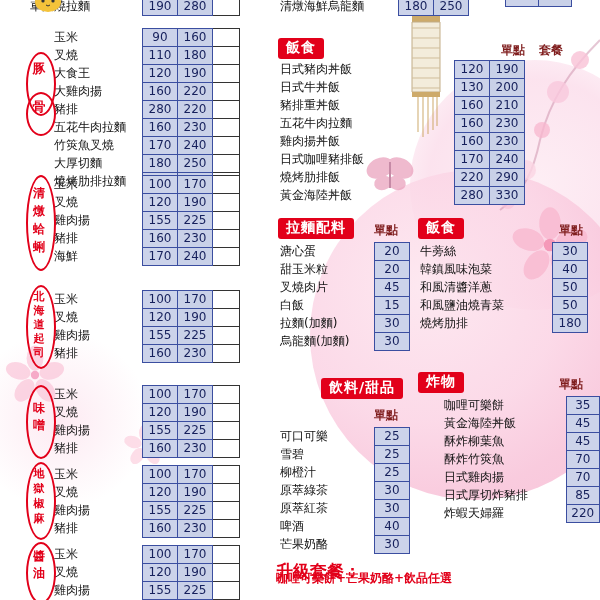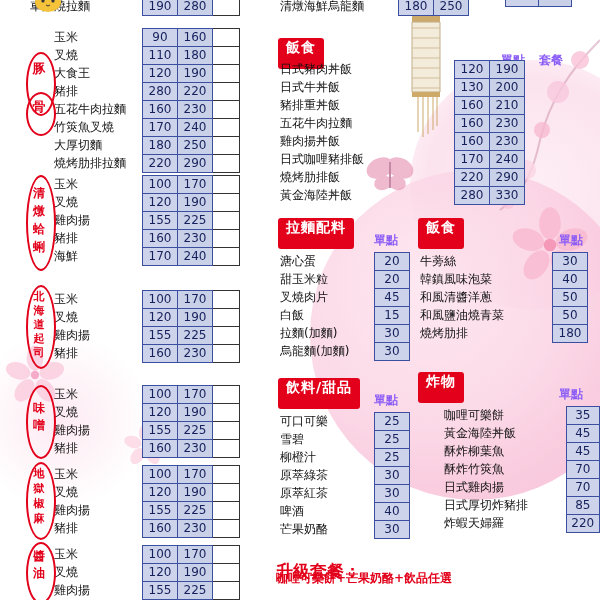--- a/index.html
+++ b/index.html
@@ -34,27 +34,27 @@
   .sakura{position:absolute;opacity:.85;}
   .vine{position:absolute;opacity:.8;}
   
   .sec{position:absolute;}
   .hdr{
     display:inline-block;
     background:#e2001a;
     color:#fff;
     font-weight:bold;
     font-size:14px;
-    padding:1px 8px 12px 8px;
+    padding:1px 8px 2px 8px;
     border-radius:3px;
     letter-spacing:1px;
   }
   .hdr-row{display:flex;align-items:flex-end;gap:4px;}
   .col-label{
-    color:#8b5cf6;font-weight:bold;font-size:12px;text-align:center;
+    color:#7f1d1d;font-weight:bold;font-size:12px;text-align:center;
     min-width:34px;
   }
   table.menu{border-collapse:collapse;}
   table.menu td{
     font-size:12px;
     padding:0 2px;
     height:17px;
     line-height:17px;
     white-space:nowrap;
   }
@@ -196,20 +196,26 @@
           <td class="p2">180</td>
           <td class="chk"></td>
         </tr>
     <tr>
           <td class="name">大食王</td>
           <td class="p">120</td>
           <td class="p2">190</td>
           <td class="chk"></td>
         </tr>
     <tr>
+          <td class="name">大雞肉揚</td>
+          <td class="p">160</td>
+          <td class="p2">220</td>
+          <td class="chk"></td>
+        </tr>
+    <tr>
           <td class="name">豬排</td>
           <td class="p">280</td>
           <td class="p2">220</td>
           <td class="chk"></td>
         </tr>
     <tr>
           <td class="name">五花牛肉拉麵</td>
           <td class="p">160</td>
           <td class="p2">230</td>
           <td class="chk"></td>
@@ -545,21 +551,21 @@
         </tr>
     <tr>
           <td class="name">燒烤肋排</td>
           <td class="single">180</td>
         </tr>
   </tbody>
     </table>
 </div>
 
 <div class="sec" style="left:278px;top:378px;">
-  <div class="hdr-row" style="width:125px;">
+  <div class="hdr-row" style="width:125px;flex-direction:column;">
     <span class="hdr">飲料/甜品</span>
     <span style="flex:1"></span>
     <span class="col-label">單點</span>
   </div>
   <table class="menu" style="margin-top:3px;">
     <tbody>
         <tr>
           <td class="name" style="width:92px">可口可樂</td>
           <td class="single">25</td>
         </tr>

